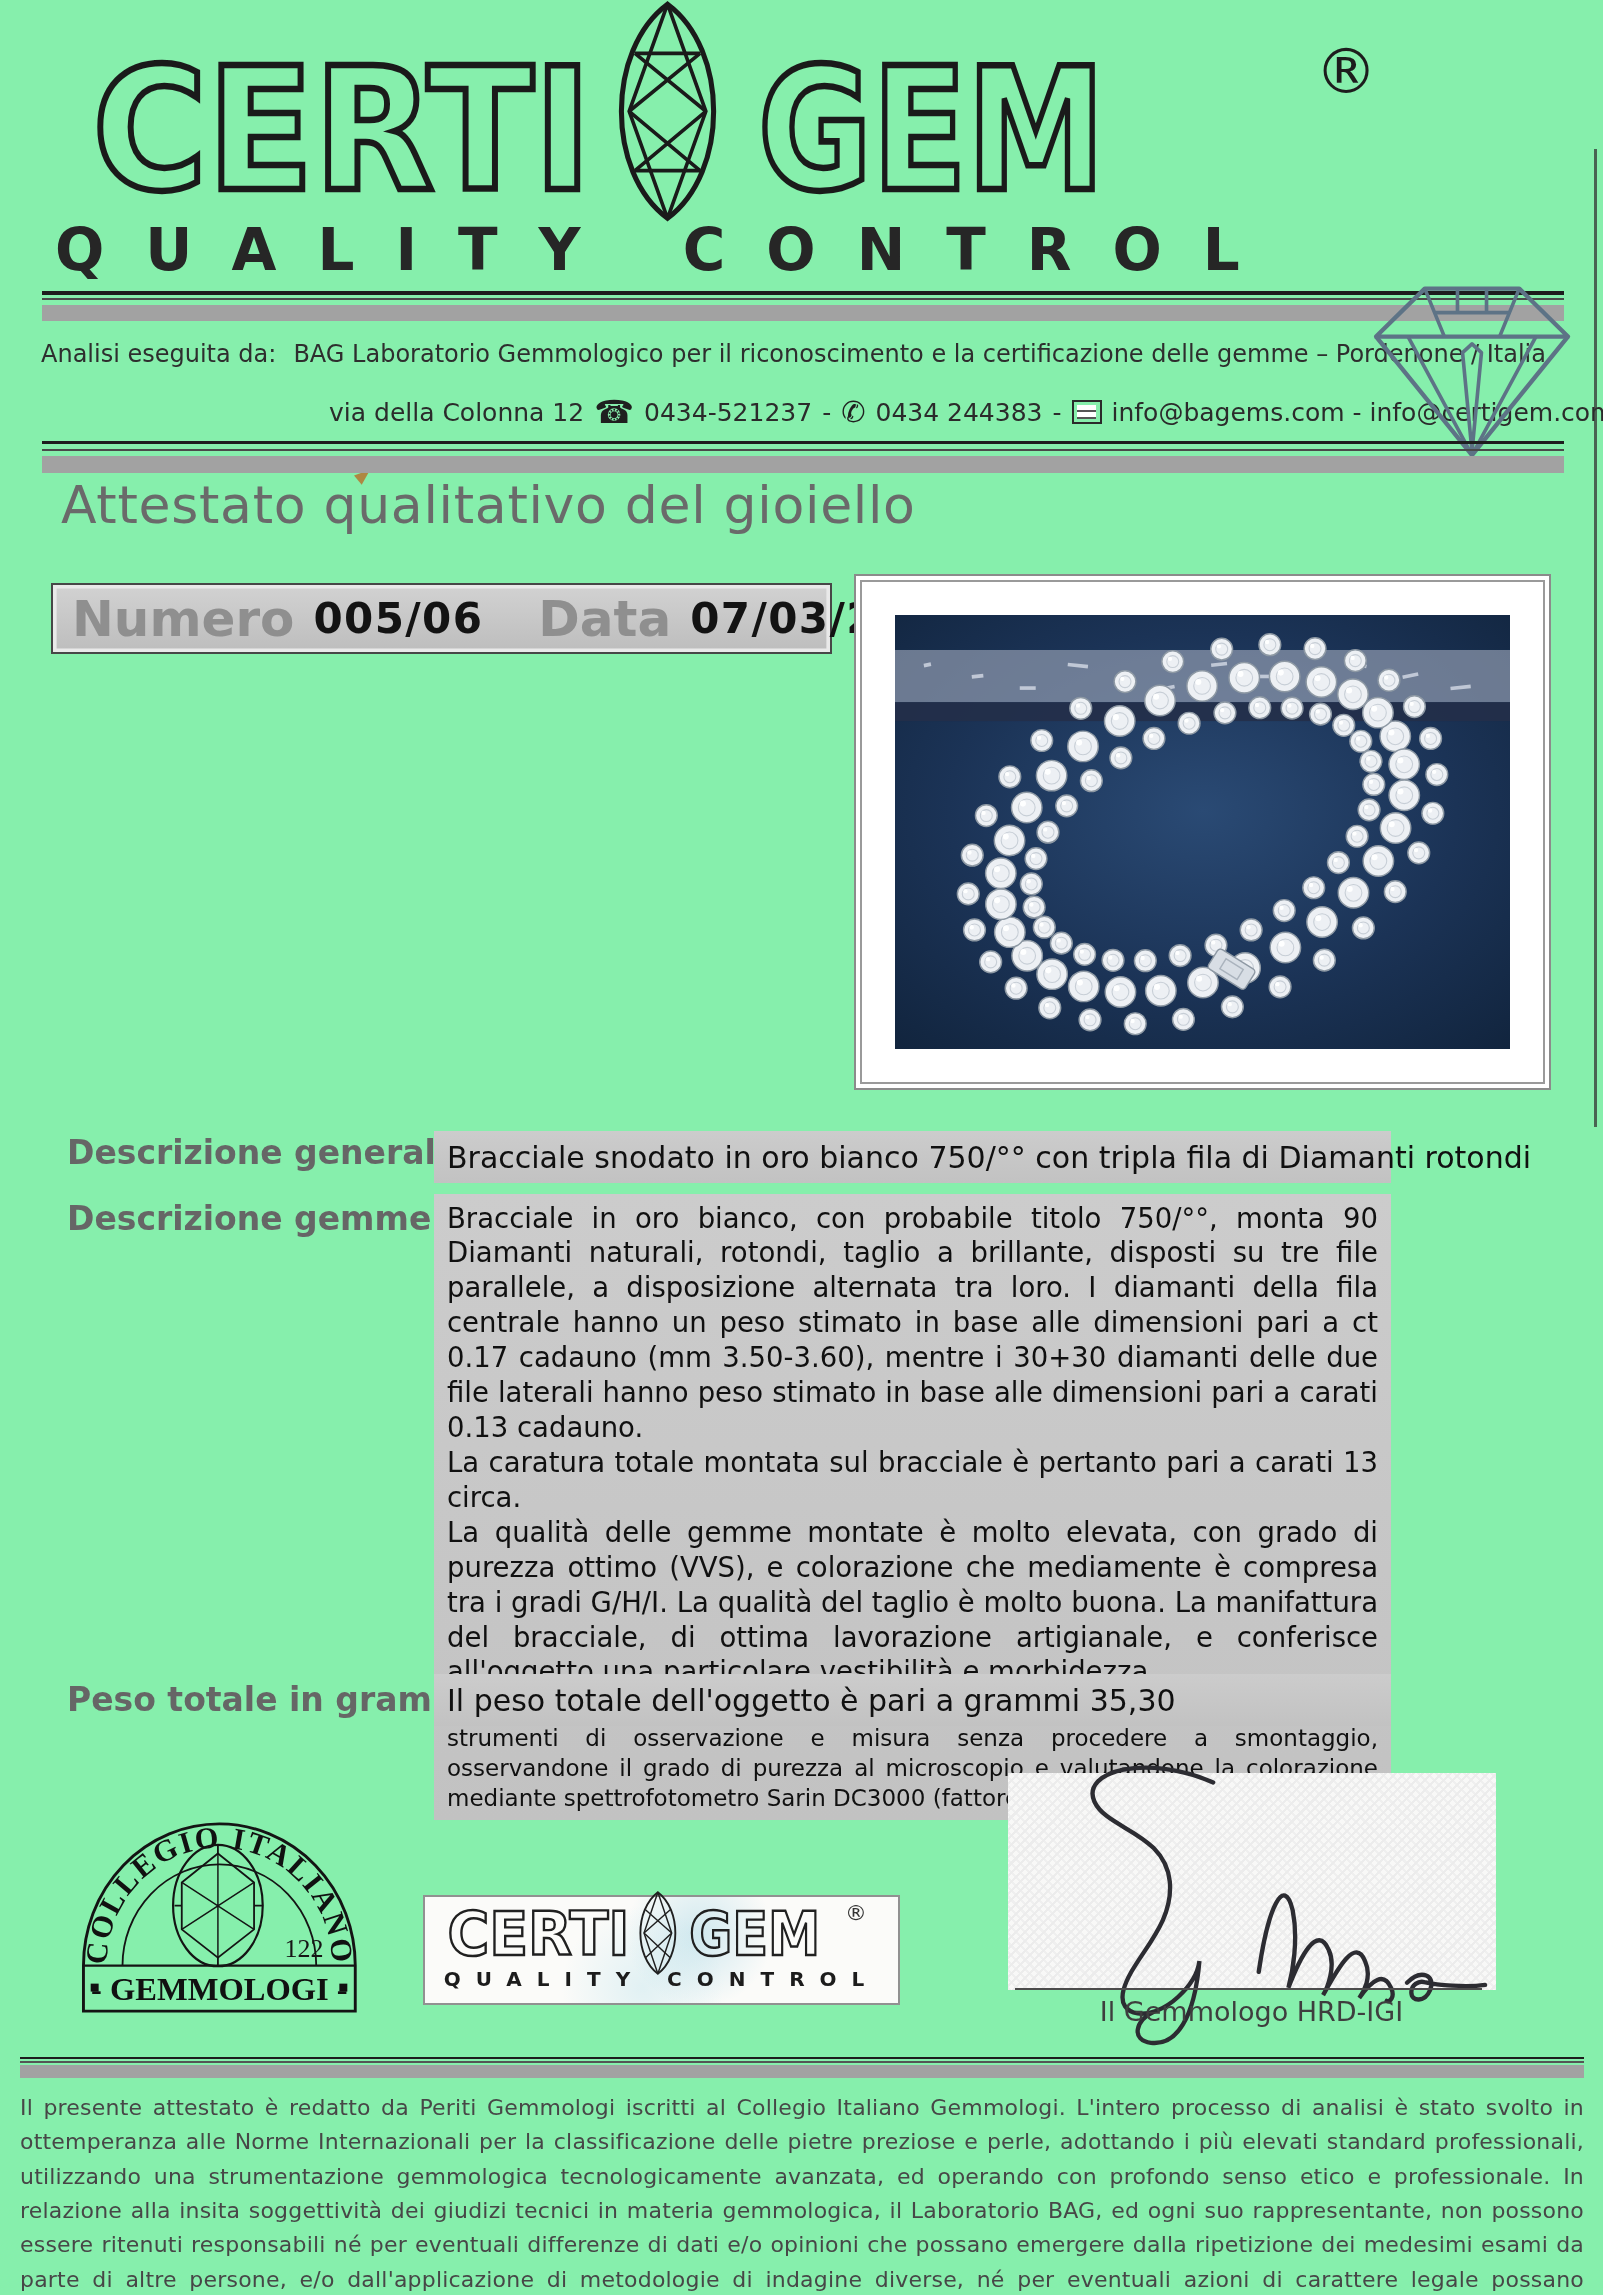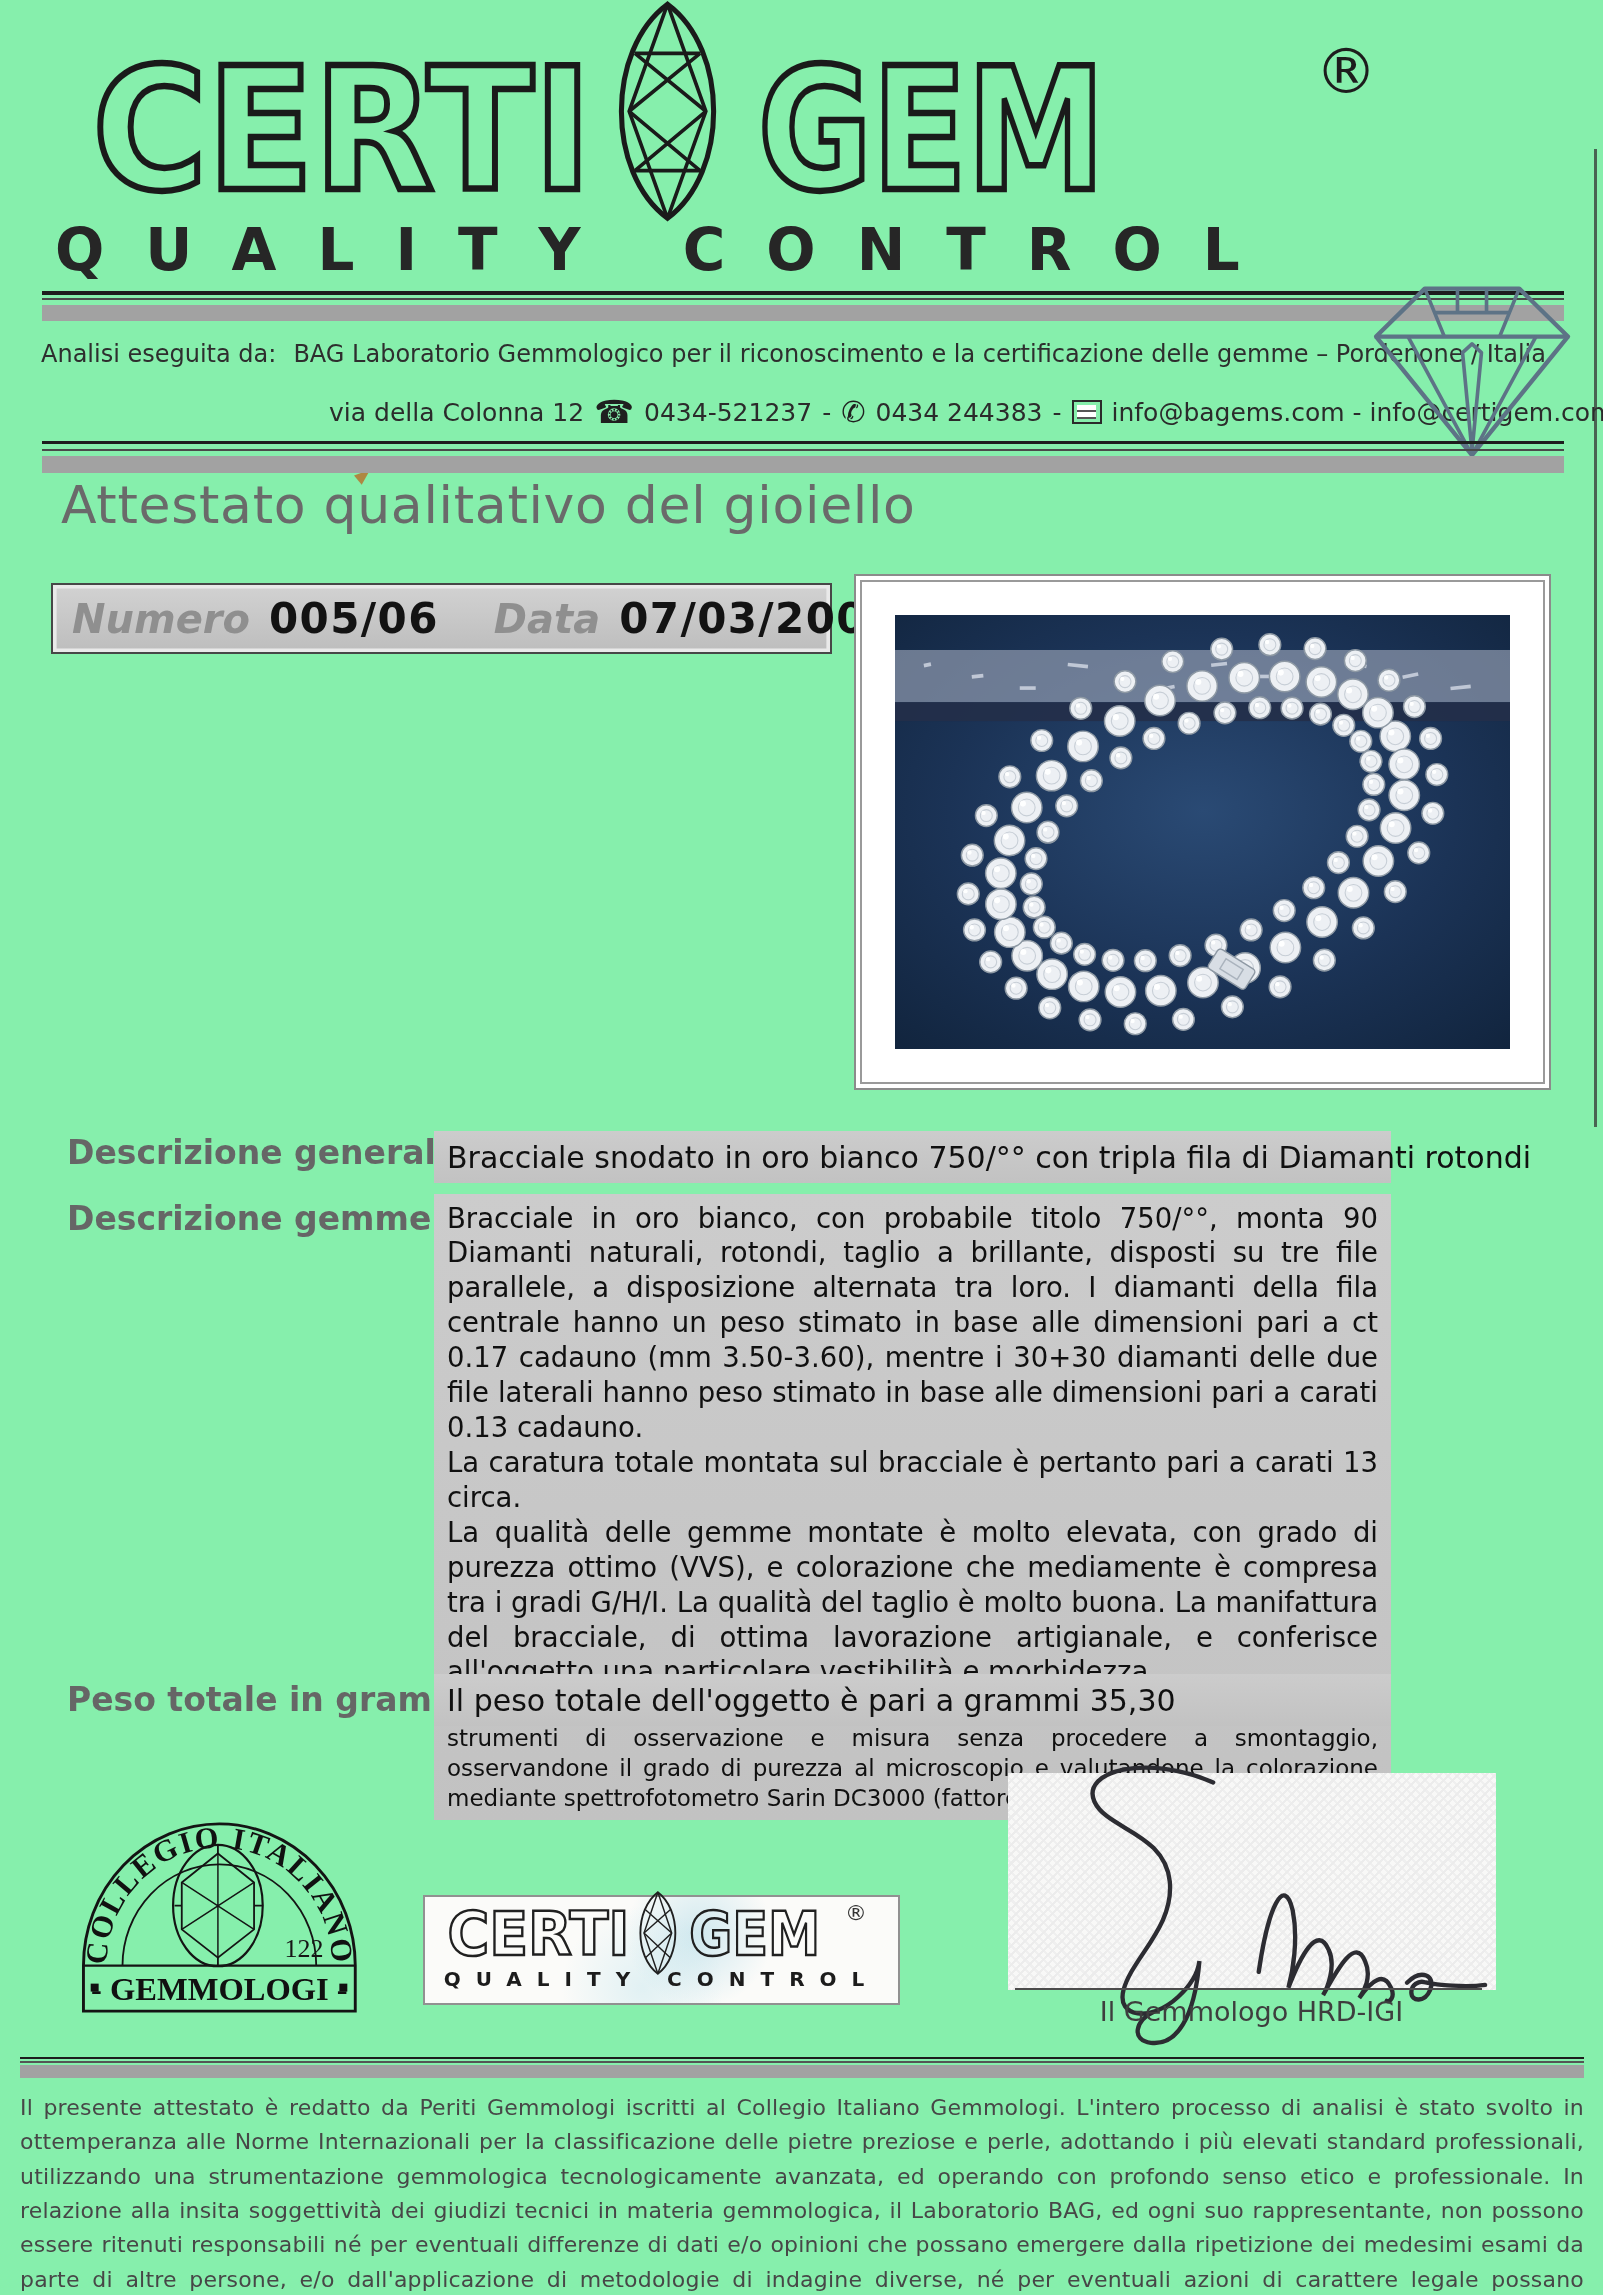--- a/index.html
+++ b/index.html
@@ -34,21 +34,21 @@
      border-left:16px solid #b5762f; border-top:6.5px solid transparent; border-bottom:6.5px solid transparent;
      transform:rotate(-40deg); opacity:.85;}
   
   .doc-title{left:61px; top:475px; font-size:52px; color:#6a6a6a; letter-spacing:0.7px; white-space:nowrap;}
   .numbar{
     left:51px; top:583px; width:781px; height:71px; box-sizing:border-box;
     background:linear-gradient(180deg,#d2d2d2,#bdbdbd);
     border:2.2px solid #474747; box-shadow:inset 0 0 0 3.6px #e9e9e9;
     display:flex; align-items:center; gap:19px; padding:0 19px;
   }
-  .numbar .meta-label{font-size:40px; font-weight:bold; color:#8f8f8f;font-style:italic;}
+  .numbar .meta-label{font-size:50px; font-weight:bold; color:#8f8f8f;}
   .numbar .meta-value{font-size:42px; font-weight:bold; color:#131313; letter-spacing:1.4px;}
   
   .photo-outer{left:854px; top:574px; width:697px; height:516px; box-sizing:border-box;
      border:2.2px solid #8b8b8b; padding:3.6px; background:#fff;}
   .photo-mid{width:100%; height:100%; box-sizing:border-box; border:2.2px solid #9a9a9a; padding:33px; background:#fff;}
   .photo{width:100%; height:100%; position:relative; overflow:hidden; background:#16294a;}
   .photo svg{display:block; width:100%; height:100%;}
   
   .sec-label{left:67px; font-size:33px; font-weight:bold; color:#666; white-space:nowrap;}
   .valbox{

